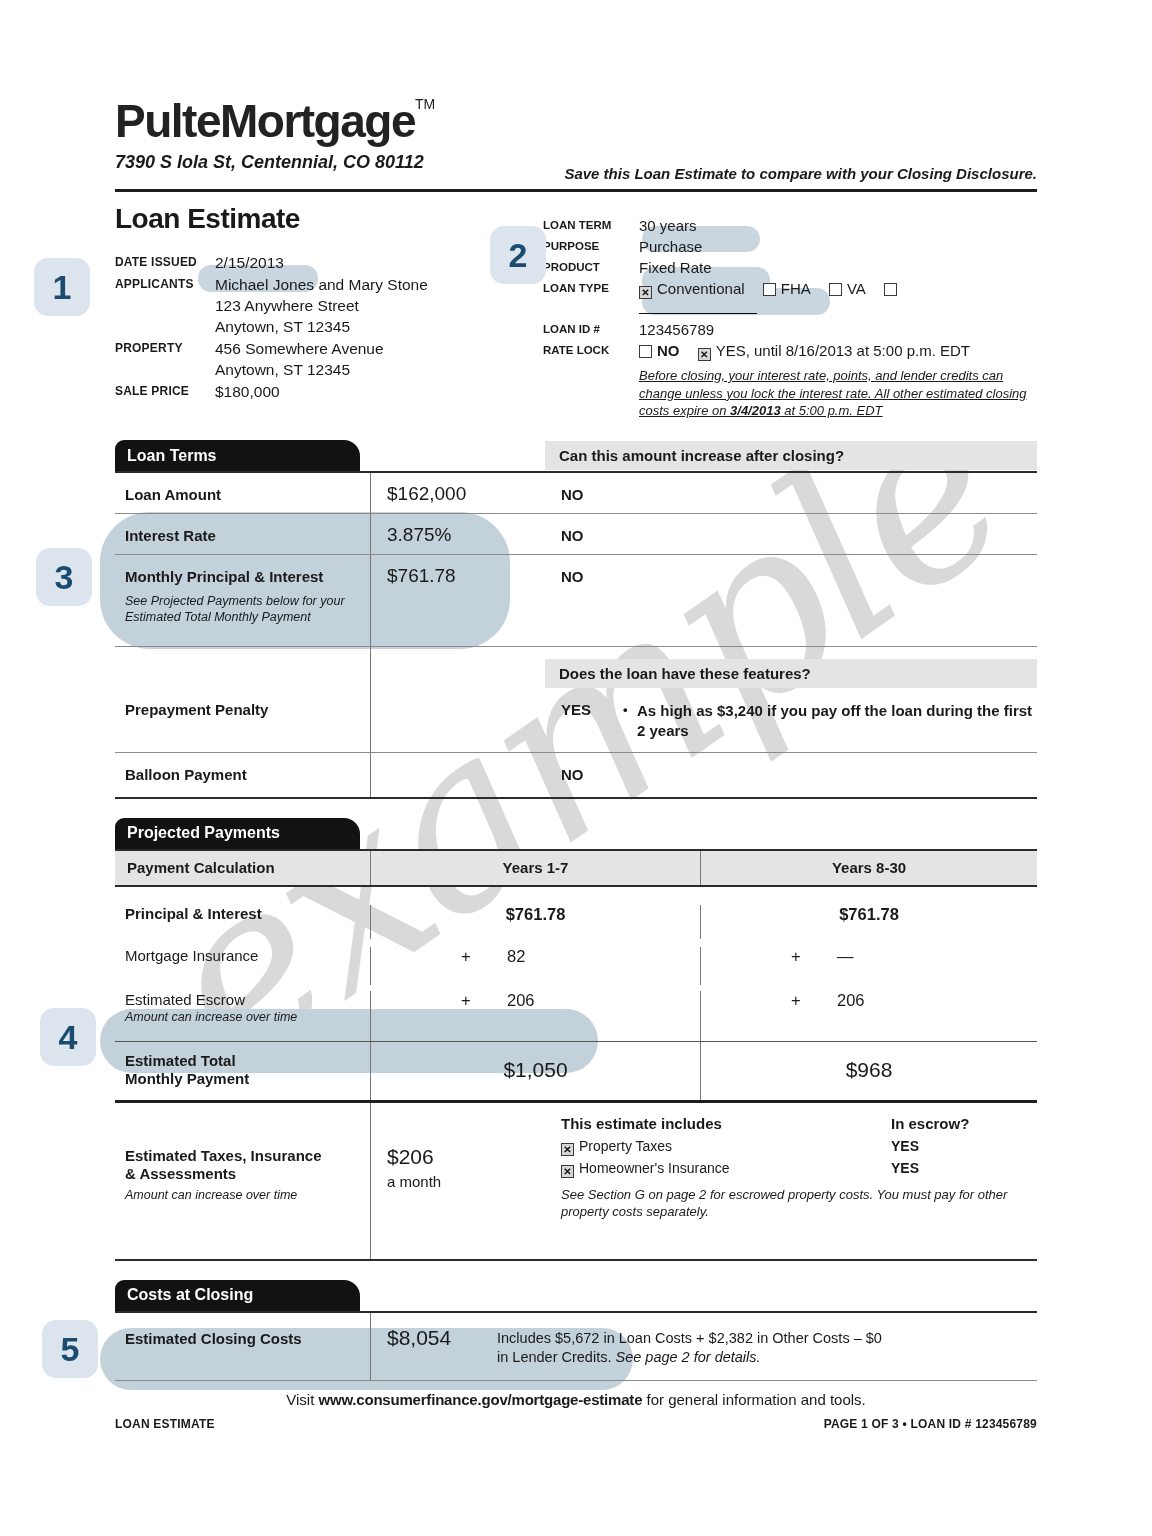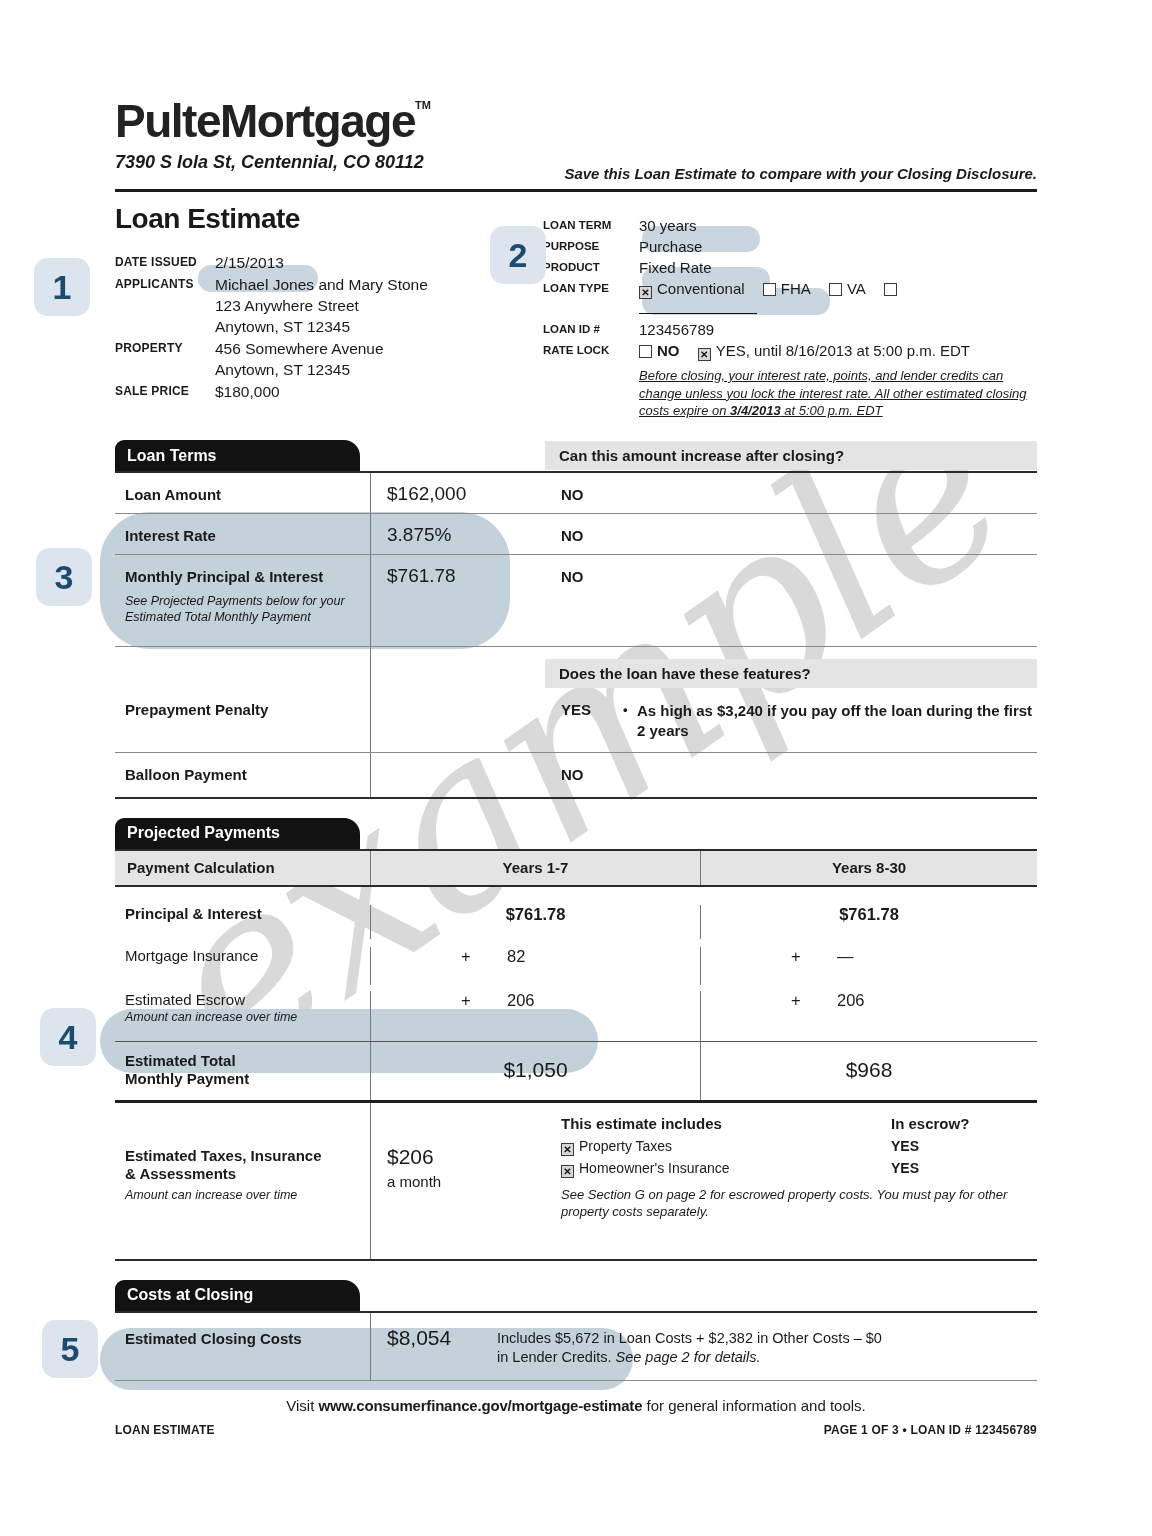--- a/index.html
+++ b/index.html
@@ -19,21 +19,21 @@
   .hl-loantype{left:642px; top:288px; width:188px; height:27px;}
   .hl-big3{left:100px; top:512px; width:410px; height:137px; border-radius:50px; background:var(--highlight);}
   .hl-total{left:100px; top:1009px; width:498px; height:64px; border-radius:32px; background:var(--highlight);}
   .hl-cash{left:100px; top:1328px; width:533px; height:62px; border-radius:31px; background:var(--highlight);}
   .badge{position:absolute; z-index:3; width:56px; height:58px; border-radius:14px; background:var(--badge_bg);
     color:var(--badge_text); font-size:34px; font-weight:bold; display:flex; align-items:center; justify-content:center;}
   .b1{left:34px; top:258px;} .b2{left:490px; top:226px;} .b3{left:36px; top:548px;}
   .b4{left:40px; top:1008px;} .b5{left:42px; top:1320px;}
   .content{position:absolute; left:115px; top:0; width:922px; z-index:2;}
   .logo{margin-top:94px; font-size:46px; font-weight:bold; letter-spacing:-1.5px; color:#222;}
-  .logo sup{font-size:11px; font-weight:bold; letter-spacing:0; vertical-align:28px;}
+  .logo sup{font-size:14px; font-weight:normal; letter-spacing:0; vertical-align:28px;}
   .address{margin-top:4px; font-size:18px; font-weight:bold;font-style:italic;}
   .header-note-wrap{position:relative;}
   .save-note{position:absolute; right:0; top:-24px; font-size:15px; font-weight:bold; font-style:italic;}
   .top-rule{margin-top:16px; border-top:3px solid #1c1c1c;}
   .le-header{position:relative; min-height:218px;}
   .sec-title{margin:11px 0 17px 0; font-size:28px; font-weight:bold; letter-spacing:-0.5px;}
   .irow{display:grid; grid-template-columns:100px 1fr; margin-bottom:1px;}
   .ilabel{font-size:12px; font-weight:bold; letter-spacing:0.2px; padding-top:3px;}
   .ival{font-size:15.5px; line-height:21px;}
   .info-right{position:absolute; left:428px; top:13px; width:472px;}
@@ -97,21 +97,21 @@
   .inc-row .esc{font-weight:bold;}
   .see-note{margin-top:8px; font-size:13px; font-style:italic; line-height:1.35; width:490px;}
   
   .costs-row{display:grid; grid-template-columns:255px 127px 1fr; border-bottom:1px solid var(--rule); min-height:60px;}
   .costs-row .c1{padding:17px 0 0 10px; font-size:15px; font-weight:bold;}
   .costs-row .c2{border-left:1px solid #777; padding:13px 0 0 16px; font-size:21px;}
   .costs-row .c3{padding:16px 0 12px 0; font-size:14.5px; line-height:1.35;}
   .costs-last{border-bottom:2px solid var(--rule_dark); min-height:64px;}
   .costs-last .c3{padding-top:20px;}
   
-  .visit{margin-top:16px; text-align:center; font-size:15px;}
+  .visit{margin-top:10px; text-align:center; font-size:15px;}
   .visit b{letter-spacing:-0.2px;}
   .foot-row{display:flex; justify-content:space-between; margin-top:9px; font-size:12px; font-weight:bold; letter-spacing:0.2px;}
   i.inl{font-style:italic;}
 </style>
 </head>
 <body>
 
 <div class="page">
 
   <div class="watermark">example</div>

